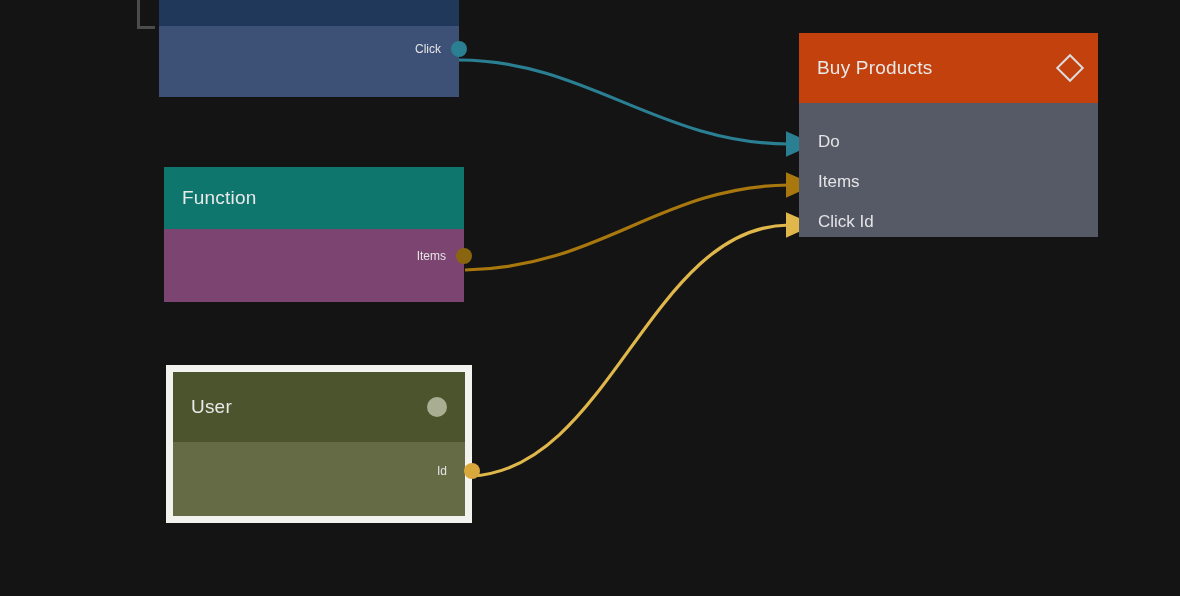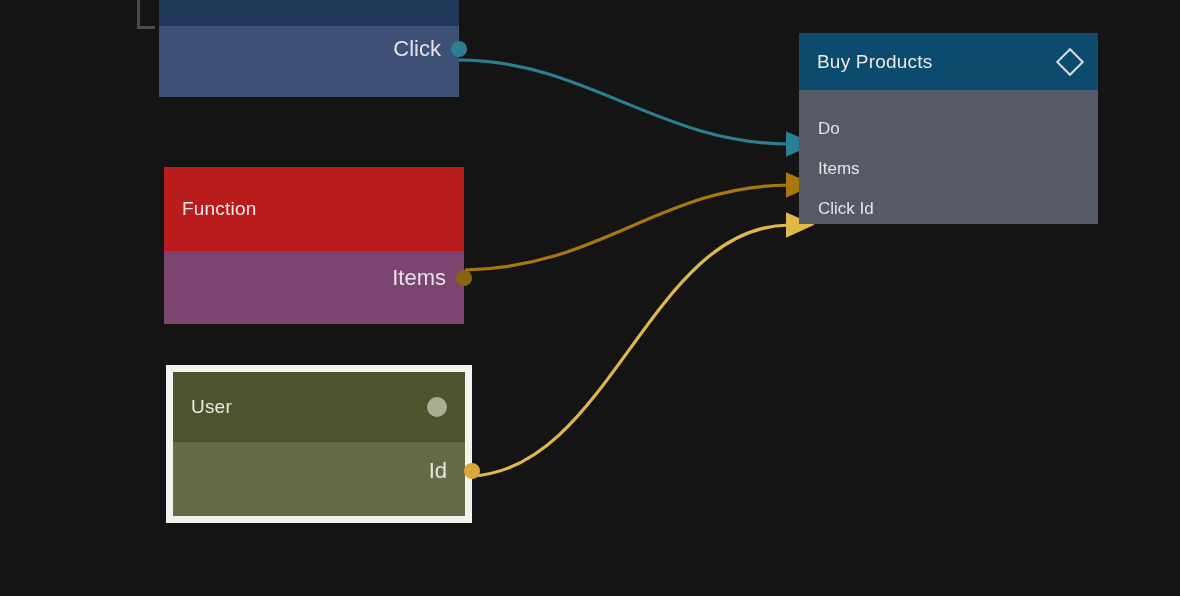--- a/index.html
+++ b/index.html
@@ -60,21 +60,21 @@
   .port-row-out {
     display: flex;
     align-items: center;
     justify-content: flex-end;
     padding-right: 18px;
     position: relative;
     height: 26px;
   }
   .port-label {
     color: #e4e4e6;
-    font-size: 22px;
+    font-size: 12px;
     white-space: nowrap;
   }
   .port-dot {
     position: absolute;
     width: 16px;
     height: 16px;
     border-radius: 50%;
     right: -8px;
   }
 
@@ -105,22 +105,22 @@
     padding-top: 10px;
   }
 
   
   #node-function {
     left: 164px;
     top: 167px;
     width: 300px;
   }
   #node-function .node-header {
-    height: 84px;
-    background: #b91c1c;
+    height: 62px;
+    background: #0f766e;
   }
   #node-function .node-body {
     height: 73px;
     background: #7c4470;
     padding-top: 14px;
   }
 
   
   #node-user {
     left: 166px;
@@ -146,22 +146,22 @@
     background: #a9ae93;
   }
 
   
   #node-buy {
     left: 799px;
     top: 33px;
     width: 299px;
   }
   #node-buy .node-header {
-    height: 57px;
-    background: #0c4a6e;
+    height: 70px;
+    background: #c2410c;
   }
   #node-buy .node-body {
     height: 134px;
     background: #565a66;
     padding-top: 19px;
   }
   .diamond-icon {
     width: 20px;
     height: 20px;
     border: 2px solid #dcdce0;

